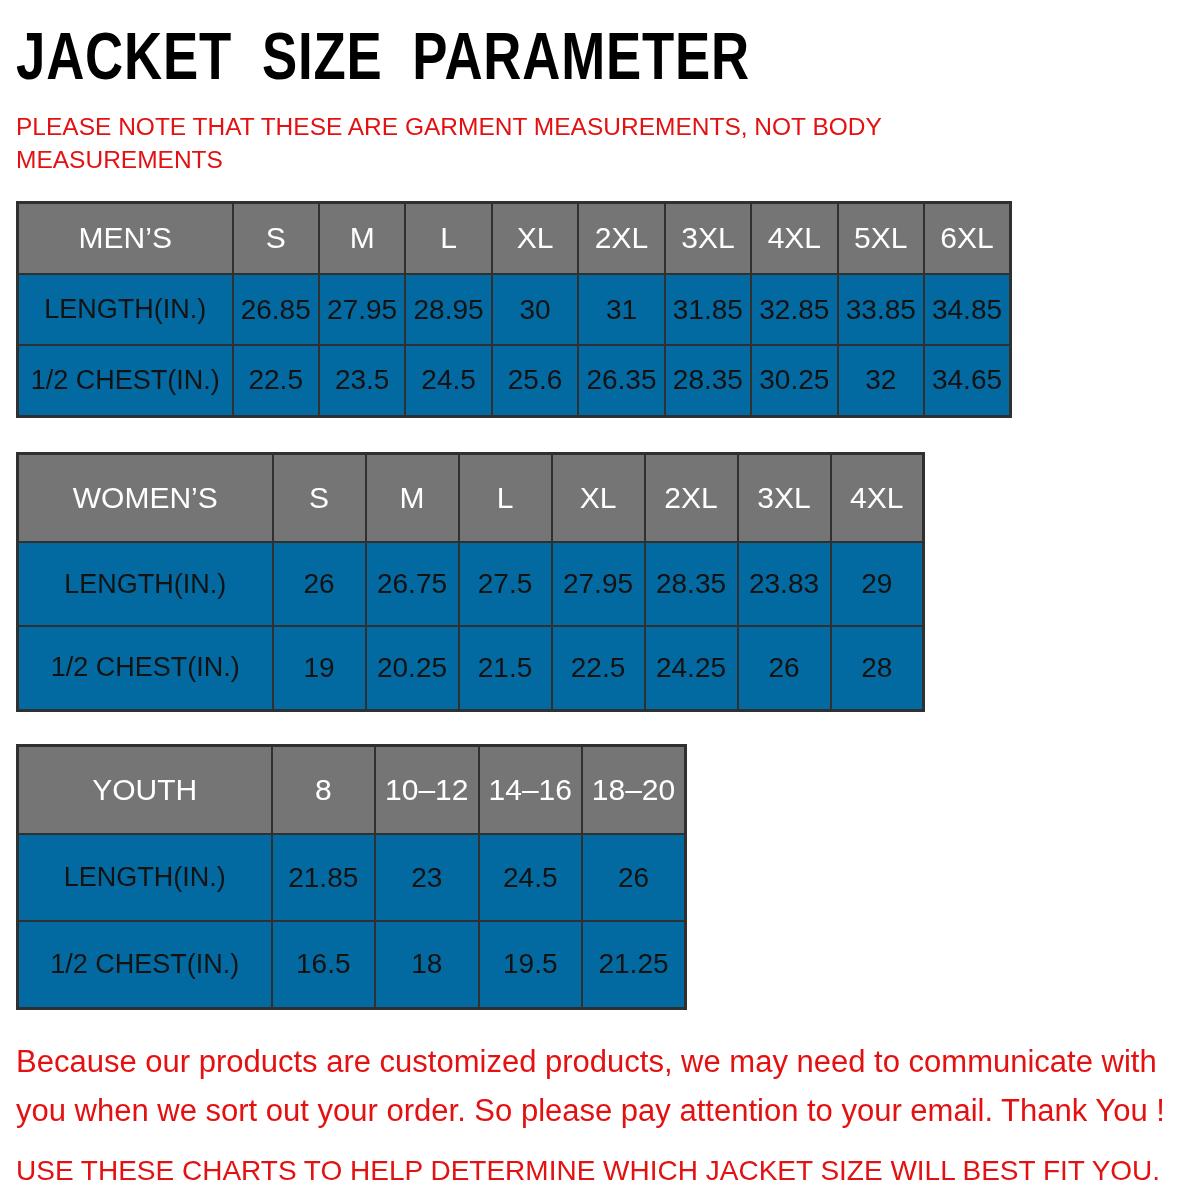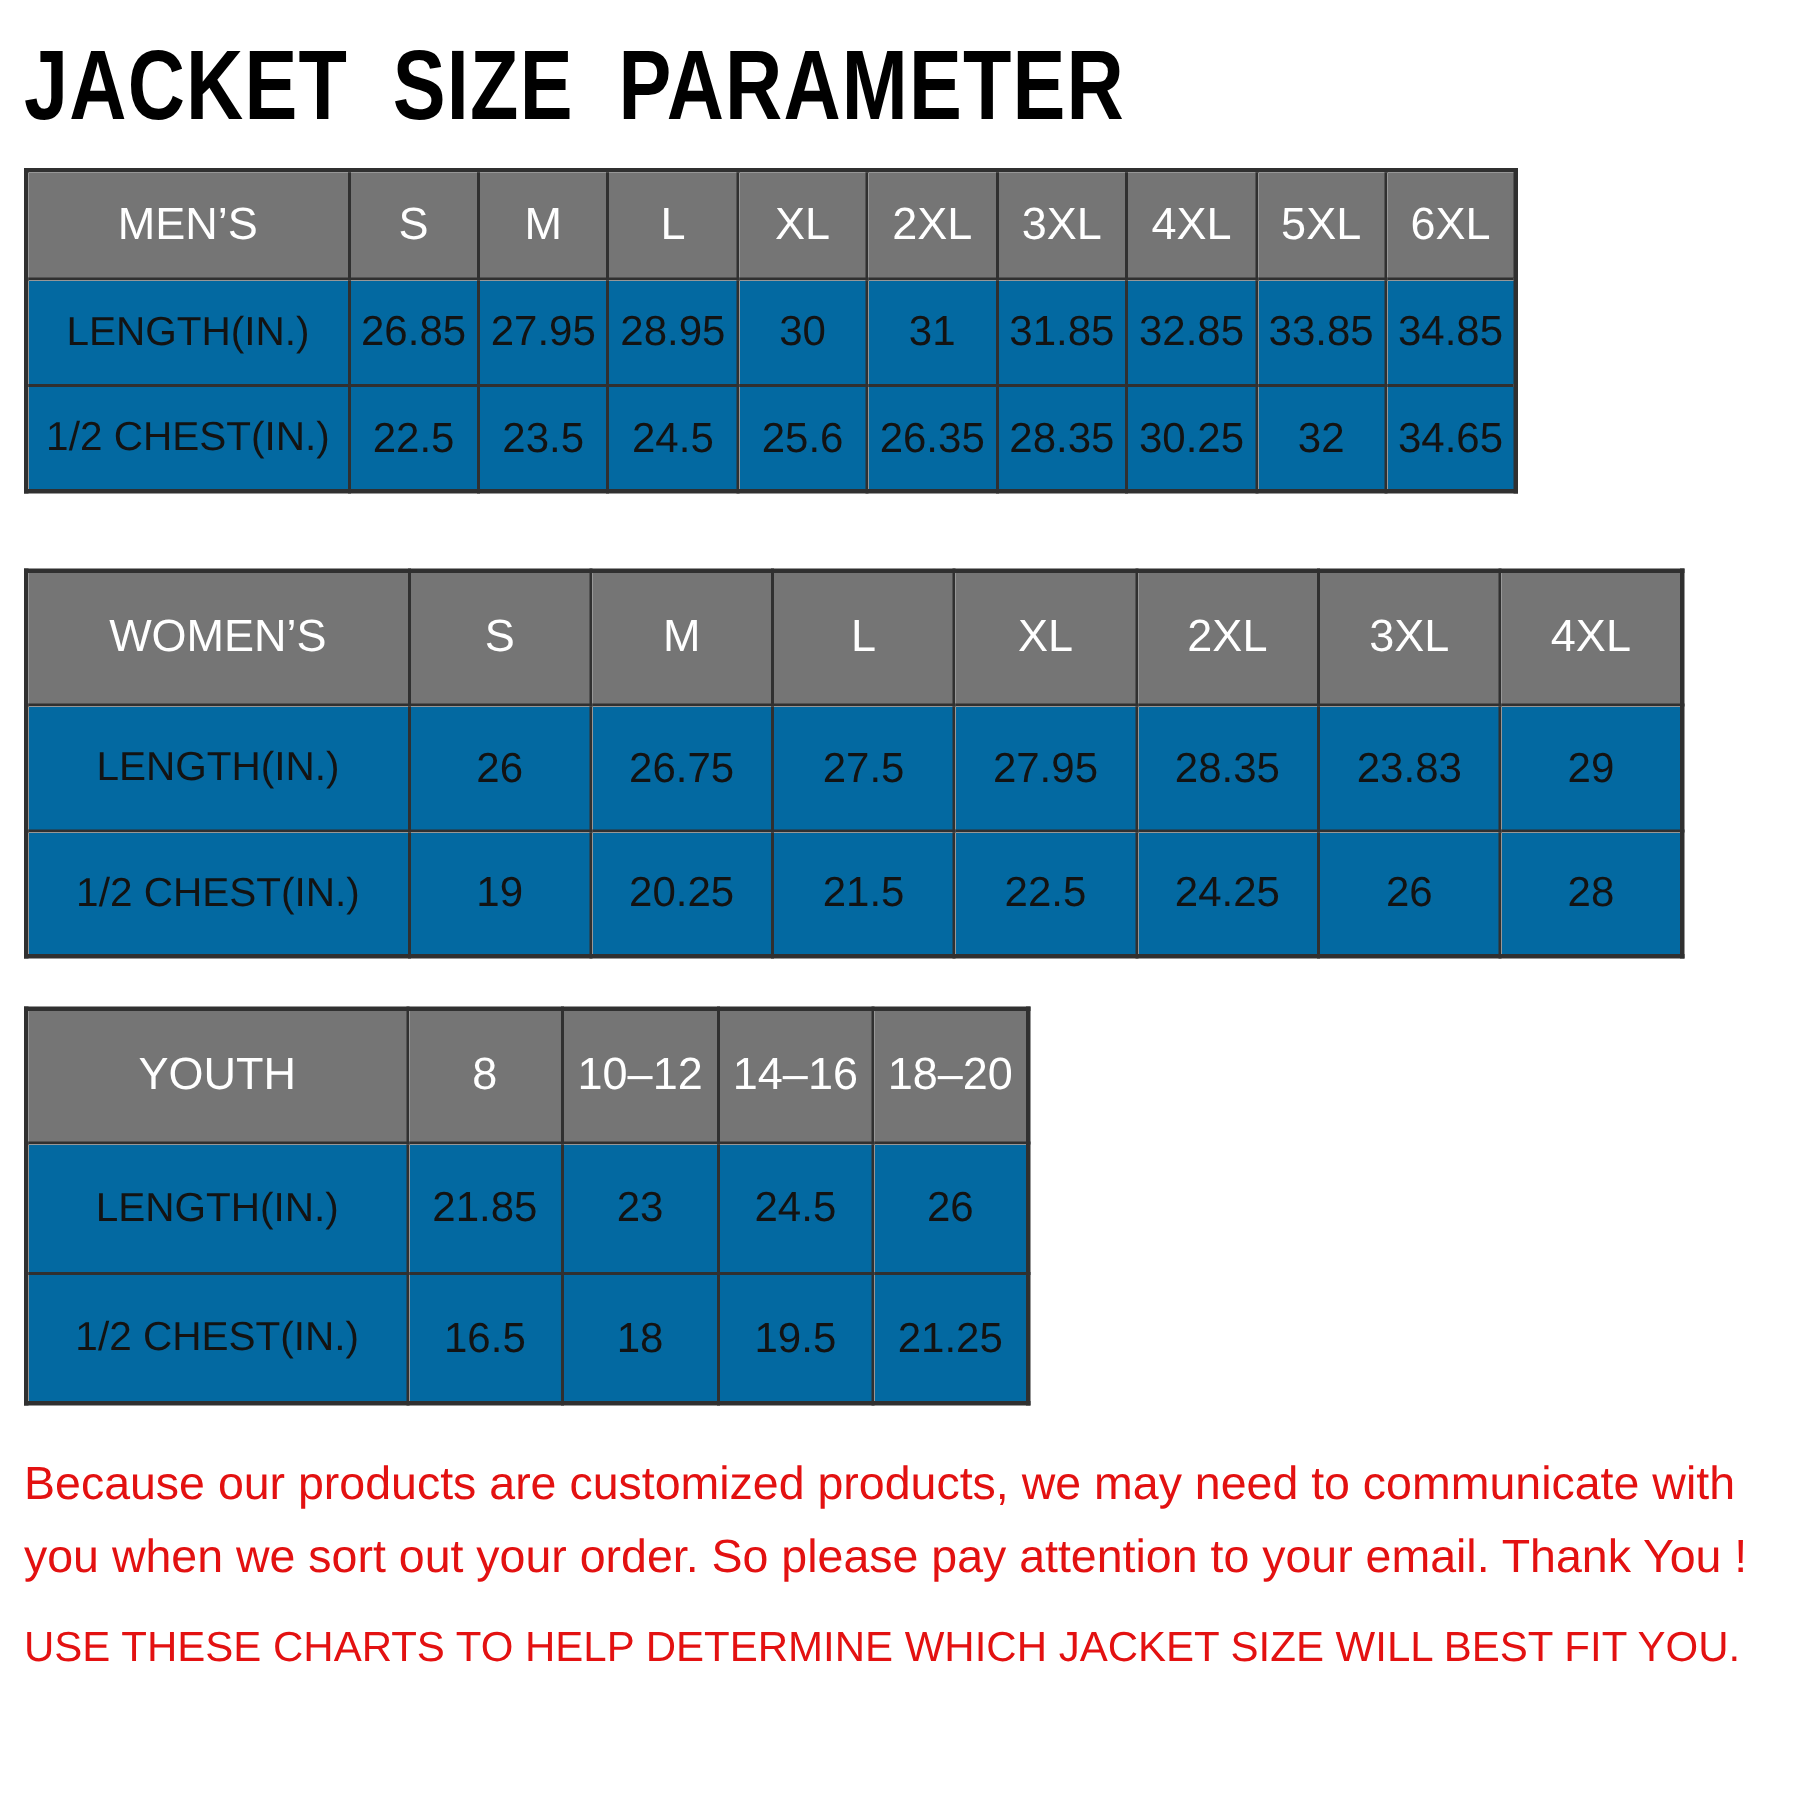--- a/index.html
+++ b/index.html
@@ -63,21 +63,21 @@
     font-size: 28px;
     font-weight: 400;
   }
   table.size-table td.label-cell { font-size: 27px; }
 
   table.mens   { width: 996px; margin-top: 24px; }
   table.mens   th { height: 72px; }
   table.mens   td { height: 71px; }
   table.mens   col.c-first { width: 215px; }
 
-  table.womens { width: 1107px; margin-top: 50px; }
+  table.womens { width: 909px; margin-top: 34px; }
   table.womens th { height: 89px; }
   table.womens td { height: 84px; }
   table.womens col.c-first { width: 255px; }
 
   table.youth  { width: 671px; margin-top: 32px; }
   table.youth  th { height: 89px; }
   table.youth  td { height: 87px; }
   table.youth  col.c-first { width: 254px; }
 
   
@@ -98,20 +98,21 @@
     font-weight: 400;
   }
 </style>
 </head>
 <body>
 
 <div class="page">
 
   <h1 class="title">JACKET SIZE PARAMETER</h1>
 
+  <p class="note">PLEASE NOTE THAT THESE ARE GARMENT MEASUREMENTS, NOT BODY MEASUREMENTS</p>
 
   <table class="size-table mens">
     <colgroup>
       <col class="c-first">
         <col>
         <col>
         <col>
         <col>
         <col>
         <col>

